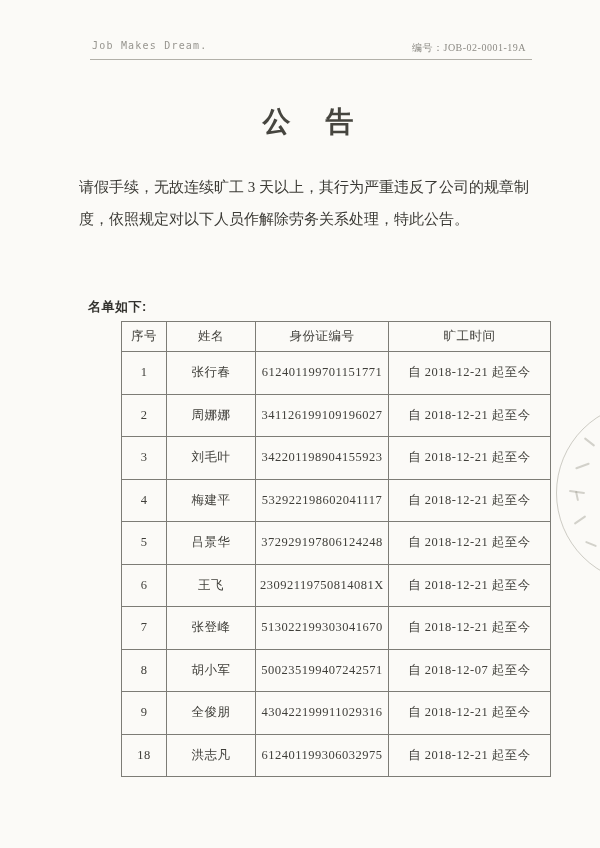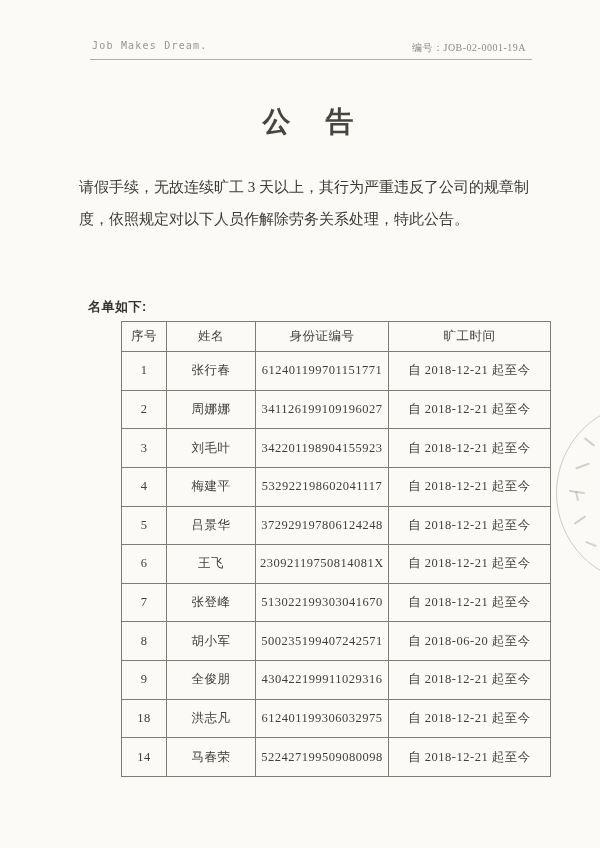--- a/index.html
+++ b/index.html
@@ -169,38 +169,32 @@
         <tr>
           <td>7</td>
           <td>张登峰</td>
           <td>513022199303041670</td>
           <td>自 2018-12-21 起至今</td>
         </tr>
         <tr>
           <td>8</td>
           <td>胡小军</td>
           <td>500235199407242571</td>
-          <td>自 2018-06-20 起至今</td>
+          <td>自 2018-12-07 起至今</td>
         </tr>
         <tr>
           <td>9</td>
           <td>全俊朋</td>
           <td>430422199911029316</td>
           <td>自 2018-12-21 起至今</td>
         </tr>
         <tr>
           <td>18</td>
           <td>洪志凡</td>
           <td>612401199306032975</td>
-          <td>自 2018-12-21 起至今</td>
-        </tr>
-        <tr>
-          <td>14</td>
-          <td>马春荣</td>
-          <td>522427199509080098</td>
           <td>自 2018-12-21 起至今</td>
         </tr>
       </tbody>
   </table>
 
   <div class="seal">
     <div class="seal-mark m1"></div>
     <div class="seal-mark m2"></div>
     <div class="seal-mark m3"></div>
     <div class="seal-mark m4"></div>

